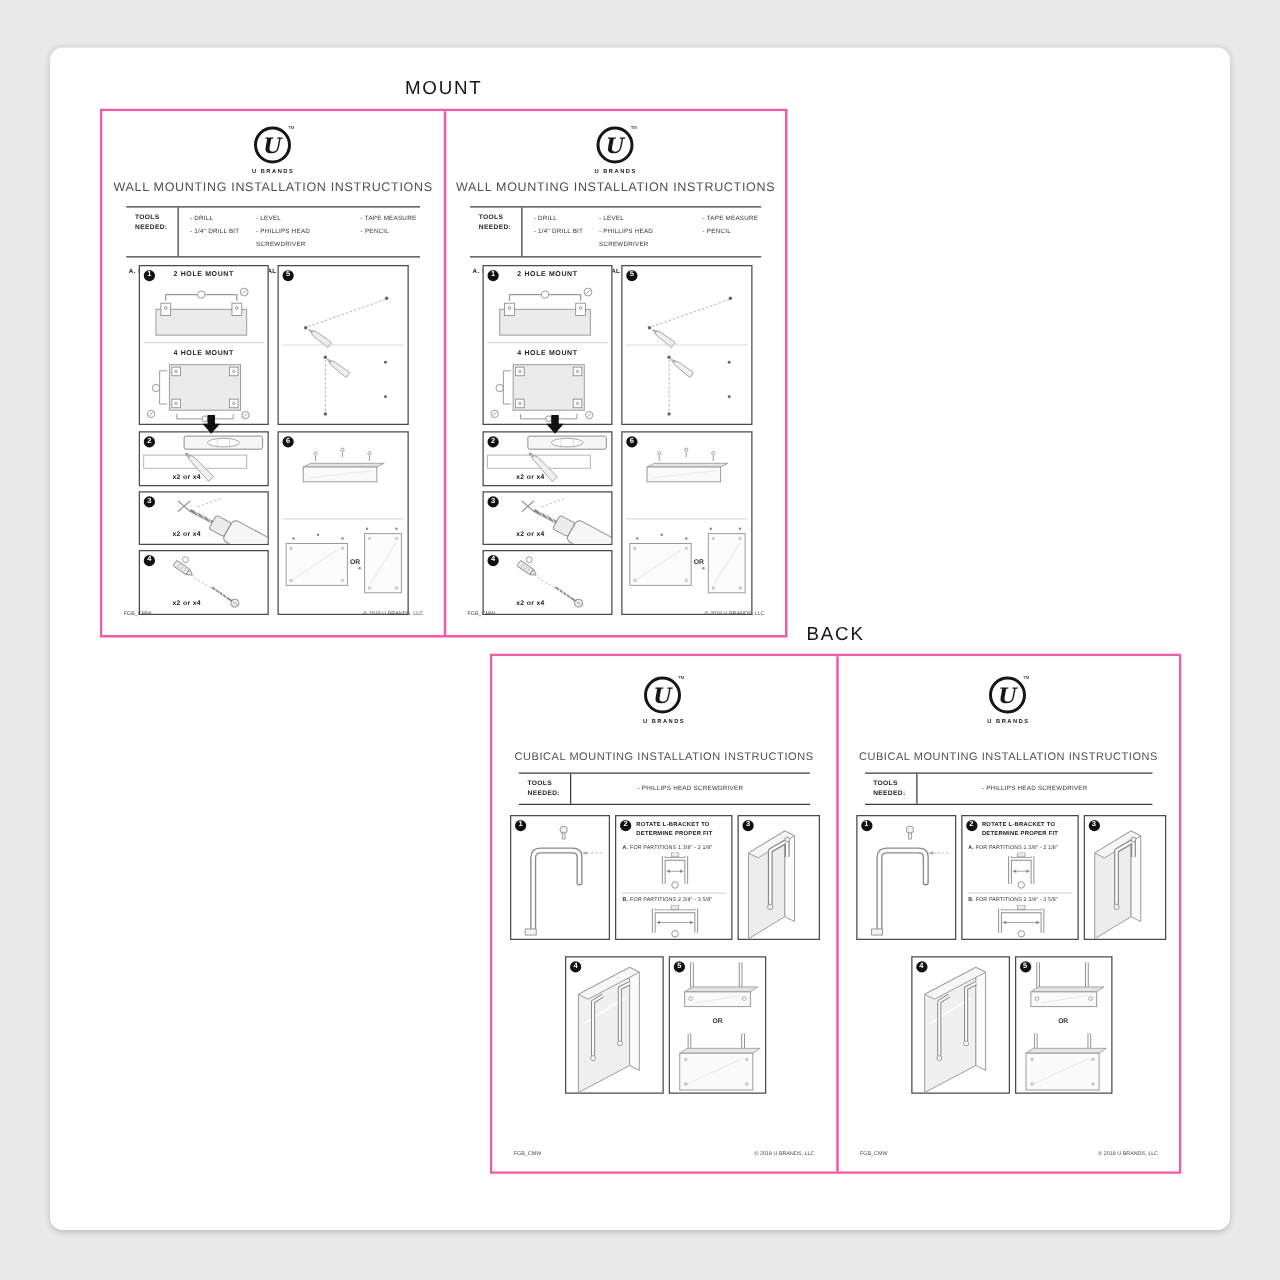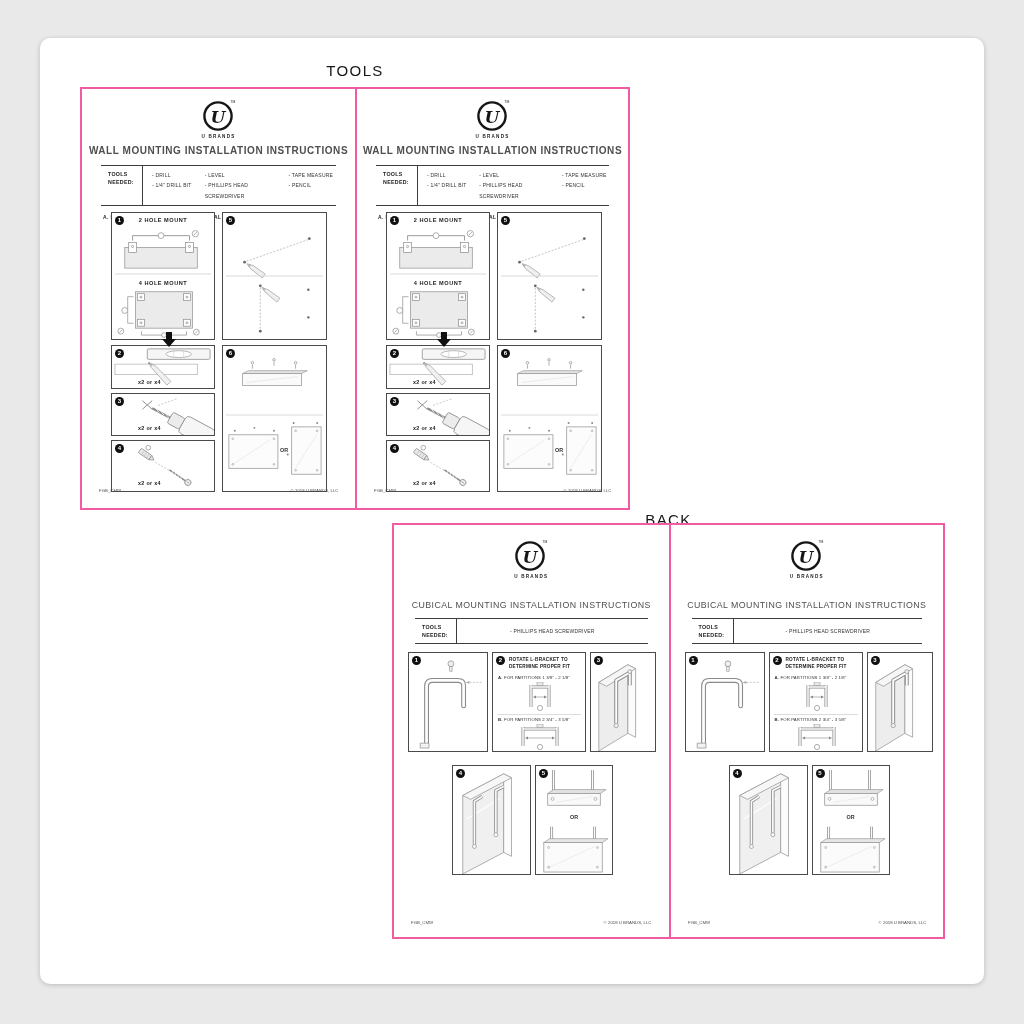--- a/index.html
+++ b/index.html
@@ -6,32 +6,32 @@
     --pink:#f05ba1; --ink:#1d1d1d; --line:#4a4a4a; --soft:#9a9a9a;
   }
   *{box-sizing:border-box; margin:0; padding:0;}
   html,body{width:1024px;height:1024px;}
   body{background:#e9e9e9; font-family:"Liberation Sans",sans-serif; position:relative; overflow:hidden;}
   .sheet{position:absolute; left:40px; top:38px; width:944px; height:946px; background:#fff;
          border-radius:10px; box-shadow:0 1px 5px rgba(0,0,0,.20);}
   .side-label{position:absolute; text-align:center; font-size:15px; font-weight:500;
               letter-spacing:1.4px; color:#161616;}
   #front-label{left:80px; width:550px; top:62px;}
-  #back-label{left:392px; width:553px; top:499px;margin-top:12px;}
+  #back-label{left:392px; width:553px; top:499px;}
   .proof-box{position:absolute; border:2px solid var(--pink); background:#fff; display:flex;}
   #front-box{left:80px; top:87px; width:550px; height:423px;}
   #back-box{left:392px; top:523px; width:553px; height:416px;}
   .panel{flex:1 1 50%; position:relative; min-width:0; background:#fff;}
   .panel + .panel{border-left:2px solid var(--pink);}
   .brand{display:flex; flex-direction:column; align-items:center;}
   .front-panel .brand{margin-top:8px;}
   .back-panel .brand{margin-top:12px;}
   .brand-word{font-size:4.6px; font-weight:bold; letter-spacing:1.2px; color:#222; margin-top:1px;}
   .panel-title{text-align:center; color:#4f4f4f; white-space:nowrap;}
-  .front-panel .panel-title{font-size:10px; letter-spacing:.55px; margin-top:6px;font-weight:bold;}
+  .front-panel .panel-title{font-size:10px; letter-spacing:.55px; margin-top:6px;}
   .back-panel .panel-title{font-size:8.8px; letter-spacing:.45px; margin-top:21px;}
   .tools{display:flex; align-items:stretch; border-top:1.5px solid #3d3d3d; border-bottom:1.5px solid #3d3d3d;}
   .front-panel .tools{margin:9px 19px 0;}
   .back-panel .tools{margin:8px 21px 0;}
   .tools-label{flex:0 0 42px; border-right:1.5px solid #3d3d3d; font-size:5.3px; font-weight:bold;
                letter-spacing:.3px; padding:4px 0 4px 7px; white-space:pre-line; line-height:1.55; color:#222;}
   .tools-items{flex:1; display:flex; padding:4px 2px 4px 9px;}
   .tools-items.center{justify-content:center; align-items:center; padding:4px;}
   .tools-col{font-size:5px; line-height:2.05; color:#333; letter-spacing:.2px;}
   .note{margin:8px 21px 0; font-size:5px; font-weight:bold; letter-spacing:.3px; color:#222; white-space:nowrap;}
@@ -61,21 +61,21 @@
               letter-spacing:.2px; color:#222; white-space:pre-line; line-height:1.45;}
   .b2-row{position:absolute; left:5px; right:3px; font-size:4.3px; color:#333; letter-spacing:.1px; white-space:nowrap;}
   .b2-row b{margin-right:1.5px;}
   .b2-div{position:absolute; left:4px; right:4px; border-top:1px solid #dcdcdc;}
   .b2-svg{position:absolute;}
 </style>
 </head>
 <body>
 
 <div class="sheet"></div>
-<div class="side-label" id="front-label">TOOLS</div>
+<div class="side-label" id="front-label">MOUNT</div>
 <div class="proof-box" id="front-box">
   <div class="panel front-panel">
     <div class="brand">
       <svg width="34" height="36" viewBox="0 0 34 36">
         <circle cx="16" cy="19" r="13.6" fill="none" stroke="#161616" stroke-width="2.4"></circle>
         <text x="16" y="25.5" text-anchor="middle" font-family="DejaVu Serif, serif" font-style="italic" font-weight="bold" font-size="17" fill="#161616">U</text>
         <text x="31" y="6" font-size="3.4" fill="#161616" text-anchor="middle">TM</text>
       </svg>
       <div class="brand-word">U BRANDS</div>
     </div>

